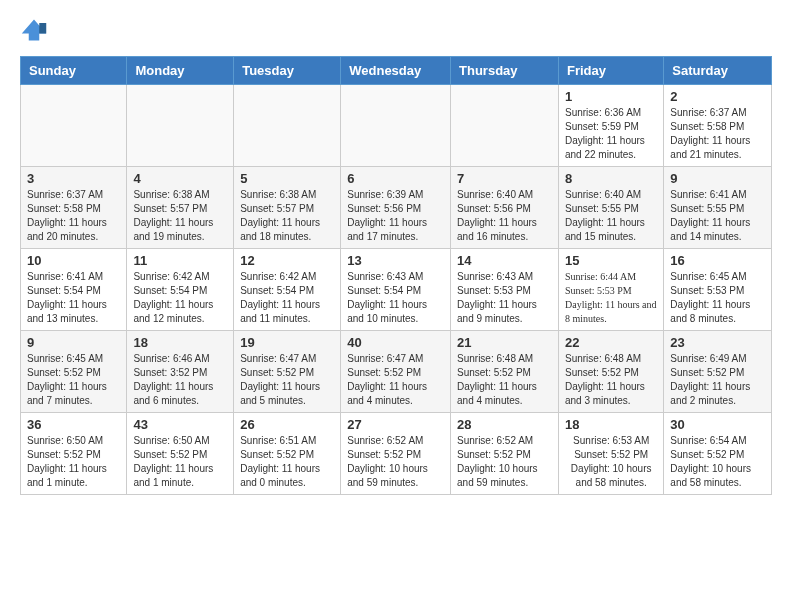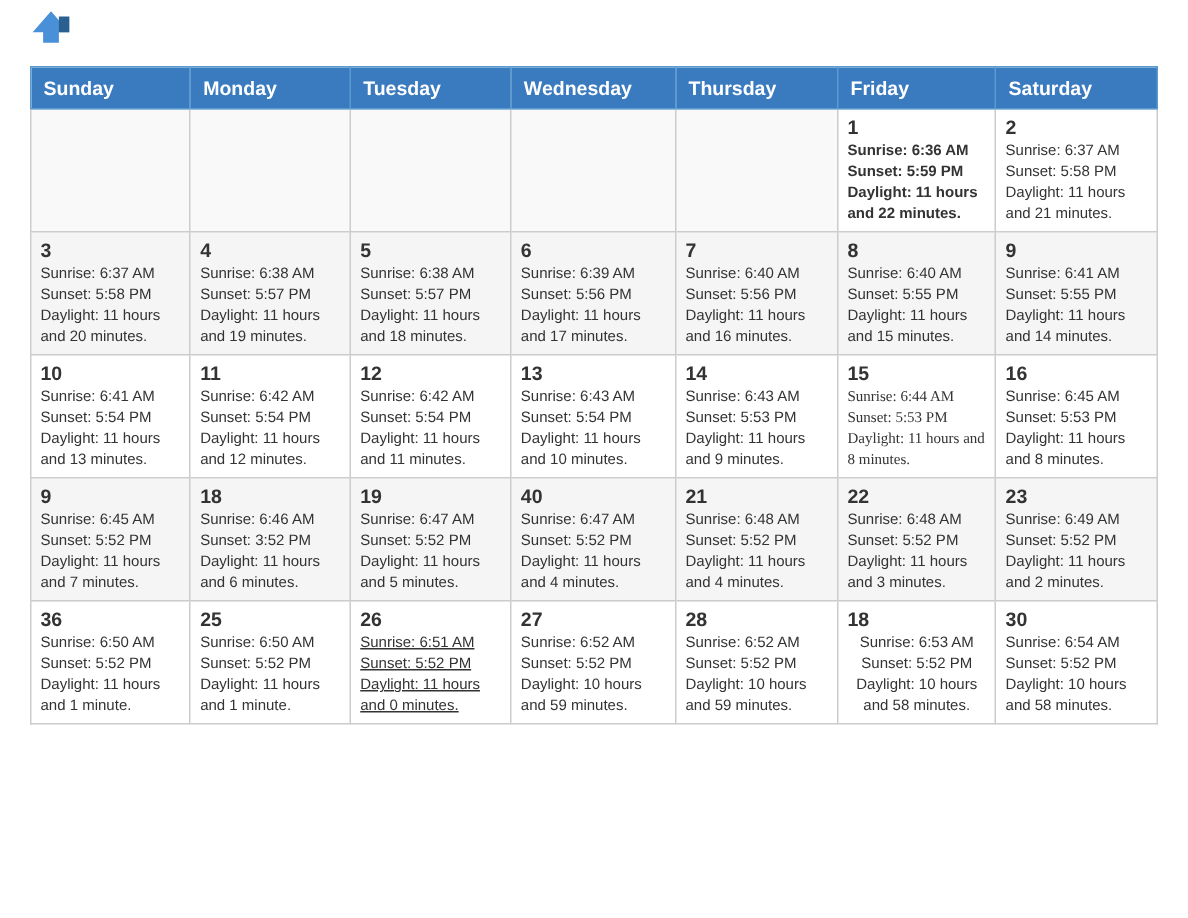--- a/index.html
+++ b/index.html
@@ -1,17 +1,17 @@
 <!DOCTYPE html>
 <html><head>
   <meta charset="utf-8">
   <style>
     * { box-sizing: border-box; margin: 0; padding: 0; }
     body { font-family: Arial, sans-serif; background: #fff; width: 792px; min-height: 612px; }
-    .container { padding: 4px 20px; }
+    .container { padding: 16px 20px; }
     .header { display: flex; justify-content: space-between; align-items: flex-start; margin-bottom: 12px; }
     .logo { display: flex; align-items: center; }
     .logo-text { font-size: 18px; font-weight: bold; color: #333; line-height: 1.2; }
     .logo-text span { color: #4a90d9; }
     .logo-icon { width: 28px; height: 28px; margin-right: 4px; }
     .title-block { text-align: right; }
     .month-title { font-size: 36px; font-weight: 300; color: #333; }
     .location { font-size: 16px; color: #555; }
     table { width: 100%; border-collapse: collapse; }
     thead tr th { background: #3a7abf; color: #fff; padding: 6px 8px; font-size: 13px; font-weight: bold; text-align: left; border: 1px solid #5a9ad0; }
@@ -57,21 +57,21 @@
     </thead>
     <tbody id="calendar-body">
     <tr>
           <td class="empty"></td>
           <td class="empty"></td>
           <td class="empty"></td>
           <td class="empty"></td>
           <td class="empty"></td>
           <td>
             <span class="day-num">1</span>
-            <div class="day-info" style="white-space: pre-line; font-weight: bold;">Sunrise: 6:36 AM
+            <div class="day-info" style="white-space: pre-line;">Sunrise: 6:36 AM
 Sunset: 5:59 PM
 Daylight: 11 hours and 22 minutes.</div>
           </td>
           <td>
             <span class="day-num">2</span>
             <div class="day-info" style="white-space: pre-line;">Sunrise: 6:37 AM
 Sunset: 5:58 PM
 Daylight: 11 hours and 21 minutes.</div>
           </td>
         </tr>
@@ -208,28 +208,28 @@
           </td>
         </tr>
         <tr>
           <td>
             <span class="day-num">36</span>
             <div class="day-info" style="white-space: pre-line;">Sunrise: 6:50 AM
 Sunset: 5:52 PM
 Daylight: 11 hours and 1 minute.</div>
           </td>
           <td>
-            <span class="day-num">25</span>
+            <span class="day-num">43</span>
             <div class="day-info" style="white-space: pre-line;">Sunrise: 6:50 AM
 Sunset: 5:52 PM
 Daylight: 11 hours and 1 minute.</div>
           </td>
           <td>
             <span class="day-num">26</span>
-            <div class="day-info" style="white-space: pre-line; text-decoration: underline;">Sunrise: 6:51 AM
+            <div class="day-info" style="white-space: pre-line;">Sunrise: 6:51 AM
 Sunset: 5:52 PM
 Daylight: 11 hours and 0 minutes.</div>
           </td>
           <td>
             <span class="day-num">27</span>
             <div class="day-info" style="white-space: pre-line;">Sunrise: 6:52 AM
 Sunset: 5:52 PM
 Daylight: 10 hours and 59 minutes.</div>
           </td>
           <td>

